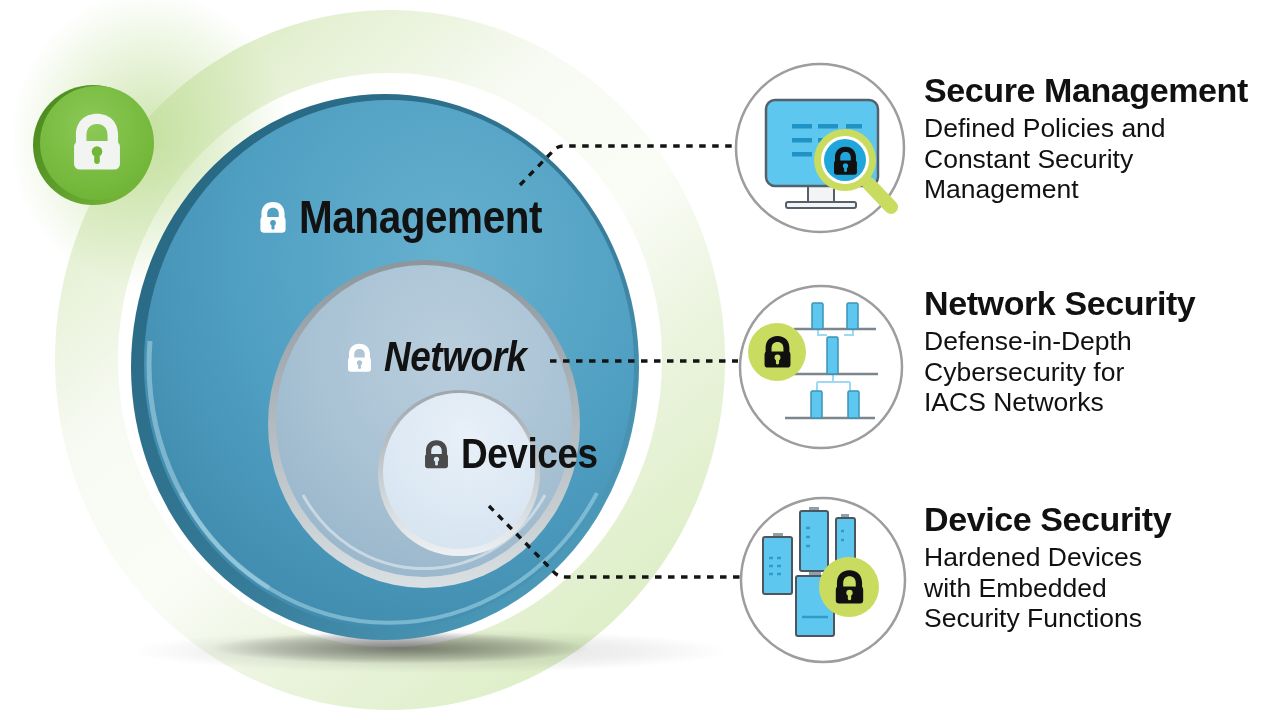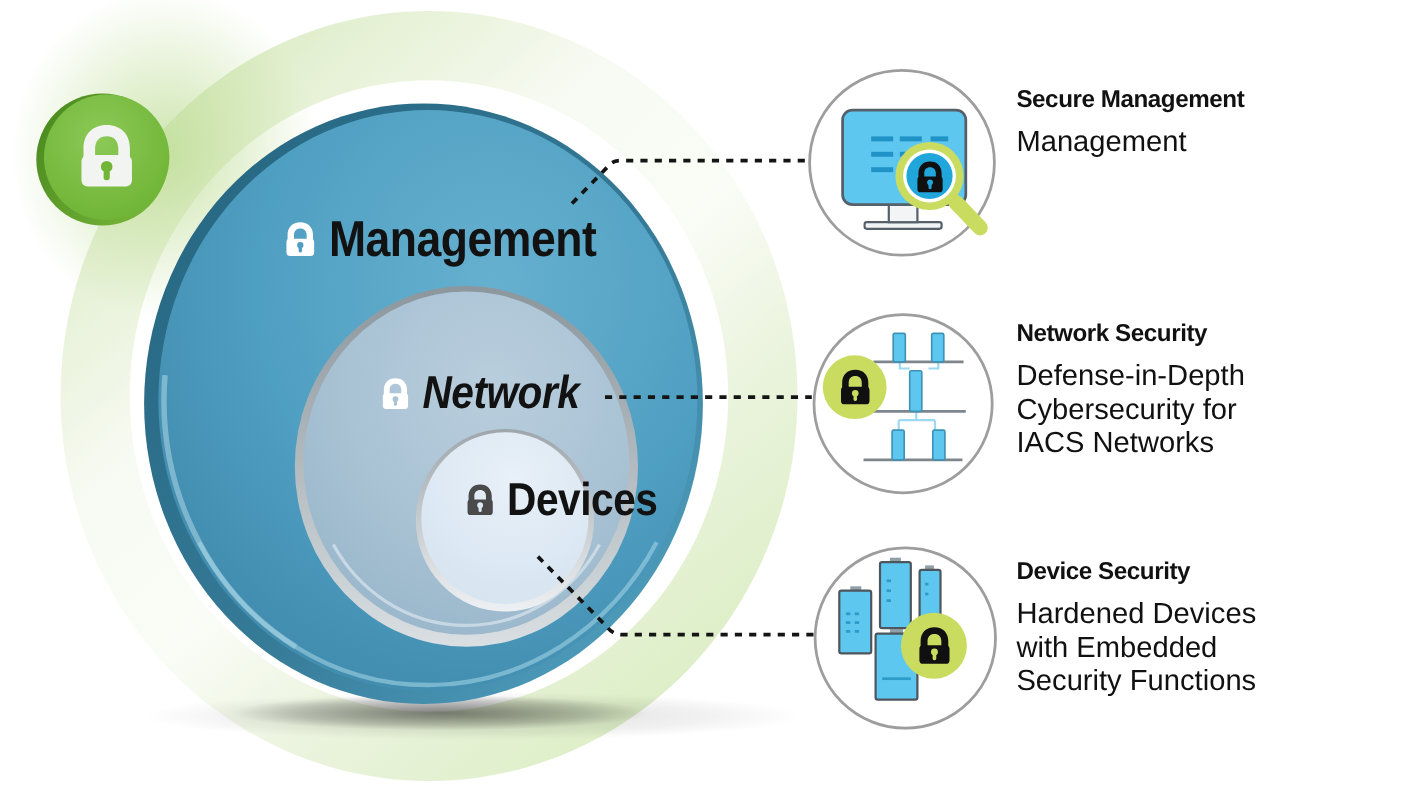--- a/index.html
+++ b/index.html
@@ -12,21 +12,21 @@
   .ring-label{position:absolute;display:flex;align-items:center;gap:9px;color:#121212;}
   .ring-label .lbl{font-weight:700;letter-spacing:-0.5px;transform:scaleX(0.88);transform-origin:left center;white-space:nowrap;}
   #lbl-mgmt{left:256px;top:190px;}
   #lbl-mgmt .lbl{font-size:46px;}
   #lbl-net{left:344px;top:333px;font-style:italic;}
   #lbl-net .lbl{font-size:42px;}
   #lbl-dev{left:421px;top:430px;}
   #lbl-dev .lbl{font-size:42px;}
   
   .callout-text{position:absolute;left:924px;width:356px;color:#111;}
-  .callout-title{font-size:22px;font-weight:700;letter-spacing:-0.4px;line-height:36px;margin:0 0 5px 0;white-space:nowrap;}
+  .callout-title{font-size:34px;font-weight:700;letter-spacing:-0.4px;line-height:36px;margin:0 0 5px 0;white-space:nowrap;}
   .callout-line{font-size:26.5px;line-height:30.5px;font-weight:400;}
   #ct-1{top:72px;}
   #ct-2{top:285px;}
   #ct-3{top:501px;}
 </style>
 </head>
 <body>
 
 <div class="stage">
 
@@ -254,20 +254,22 @@
       <path d="M50 6 C29 6 16 20 16 40 L16 54 L33 54 L33 41 C33 29 39.5 22.5 50 22.5 C60.5 22.5 67 29 67 41 L67 54 L84 54 L84 40 C84 20 71 6 50 6 Z" fill="#4a4a4a"></path>
       <rect x="13" y="50" width="74" height="46" rx="9" fill="#4a4a4a"></rect>
       <circle cx="50" cy="67" r="8.5" fill="#dce8f3"></circle>
       <rect x="45.5" y="72" width="9" height="15" rx="4" fill="#dce8f3"></rect>
     </svg>
     <span class="lbl">Devices</span>
   </div>
 
   <div class="callout-text" id="ct-1">
     <div class="callout-title">Secure Management</div>
+    <div class="callout-line">Defined Policies and</div>
+    <div class="callout-line">Constant Security</div>
     <div class="callout-line">Management</div>
   </div>
 
   <div class="callout-text" id="ct-2">
     <div class="callout-title">Network Security</div>
     <div class="callout-line">Defense-in-Depth</div>
     <div class="callout-line">Cybersecurity for</div>
     <div class="callout-line">IACS Networks</div>
   </div>
 

